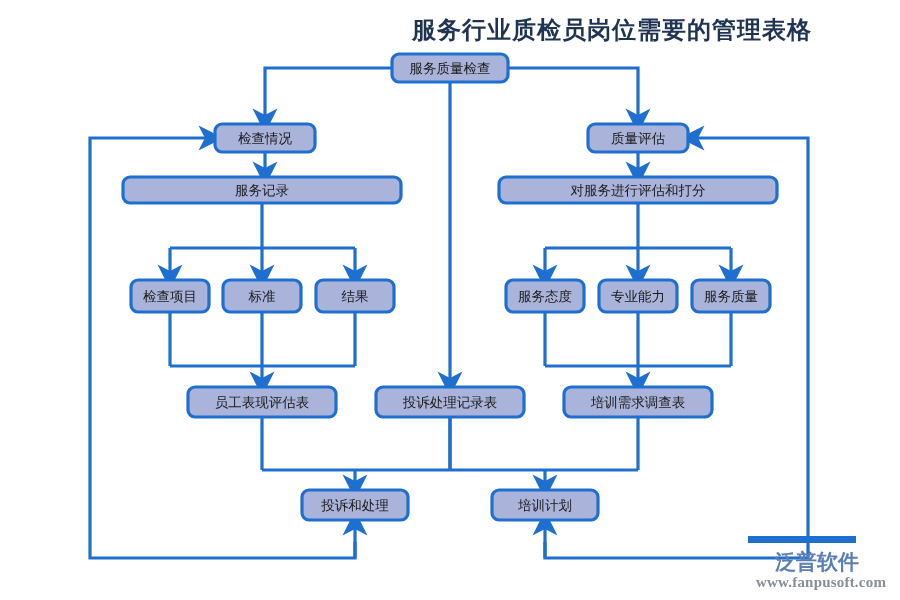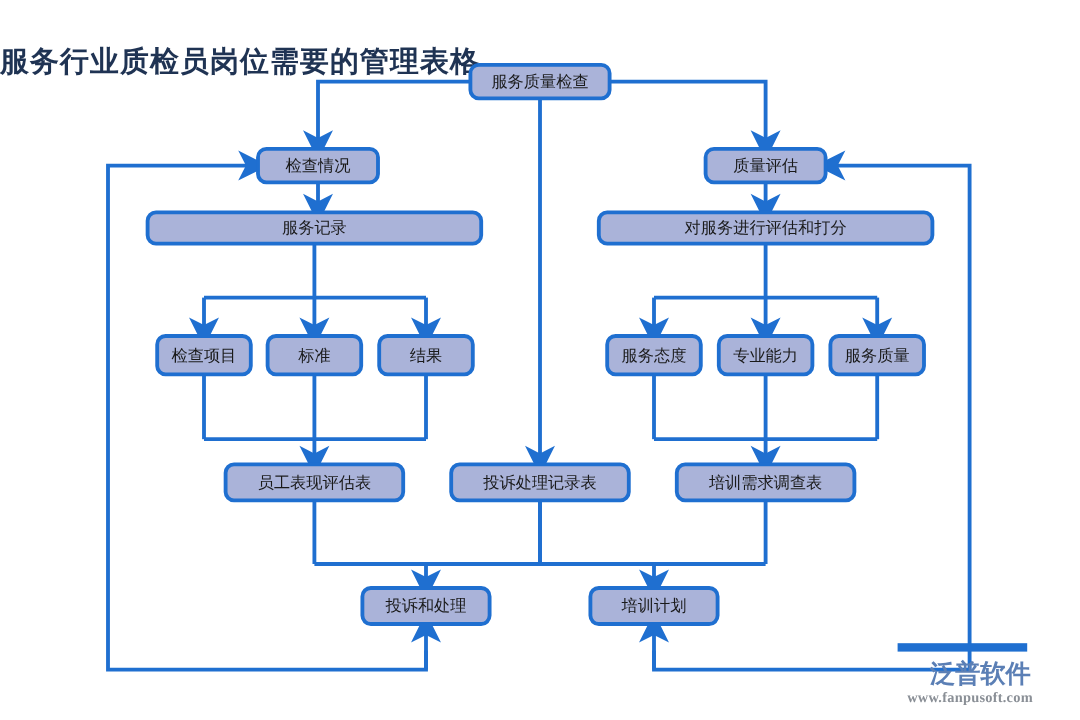--- a/index.html
+++ b/index.html
@@ -9,27 +9,26 @@
     font-family:"Liberation Sans","DejaVu Sans",sans-serif;
     overflow:hidden;
     position:relative;
   }
   #stage{position:absolute;left:0;top:0;width:900px;height:600px;}
   svg{position:absolute;left:0;top:0;width:900px;height:600px;}
 
   .title{
     position:absolute;
     left:0;top:14px;width:812px;
-    text-align:left;
+    text-align:right;
     font-size:24px;
     font-weight:bold;
     color:#1f3353;
     letter-spacing:1px;
     white-space:nowrap;
-    margin-top:21px;
   }
 
   .node-label{
     font-size:13.5px;
     fill:#1a1a1a;
     text-anchor:middle;
     dominant-baseline:middle;
     font-family:"Liberation Sans","DejaVu Sans",sans-serif;
   }
   .node-box{
@@ -61,21 +60,21 @@
   }
   .logo-mark{
     width:30px;height:30px;position:relative;margin-right:3px;
   }
   .logo-text{
     font-size:21px;font-weight:bold;color:#5b7fb5;
     letter-spacing:0px;line-height:1;
   }
   .logo-url{
     position:absolute;left:14px;top:36px;
-    font-size:12px;font-weight:bold;color:#8a8f96;
+    font-size:15px;font-weight:bold;color:#8a8f96;
     letter-spacing:0.2px;
     font-family:"Liberation Serif","DejaVu Serif",serif;
   }
 </style>
 </head>
 <body>
 
 <div id="stage">
 
   <div class="title">服务行业质检员岗位需要的管理表格</div>

